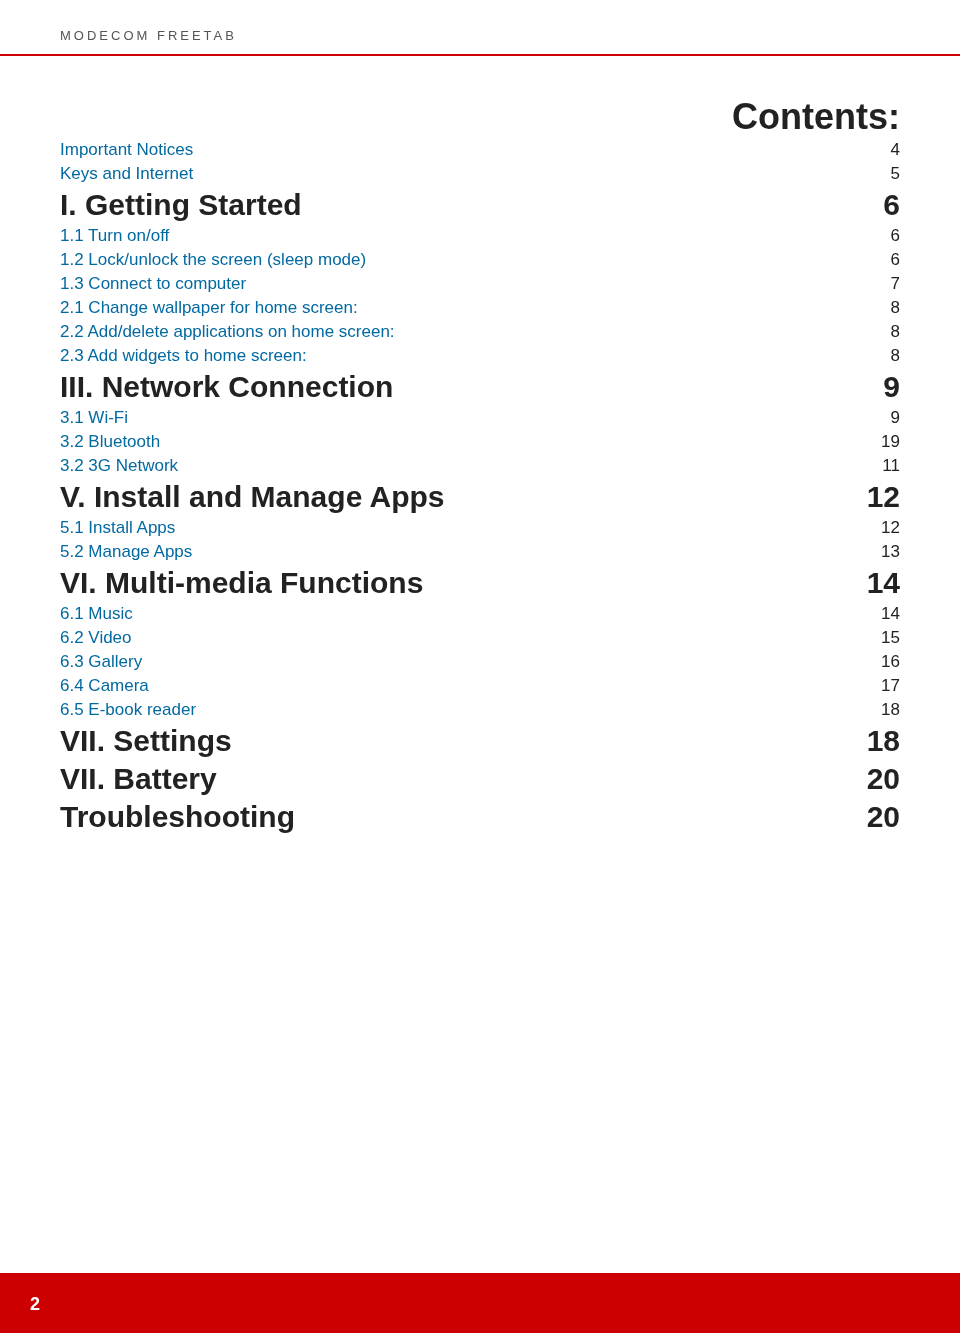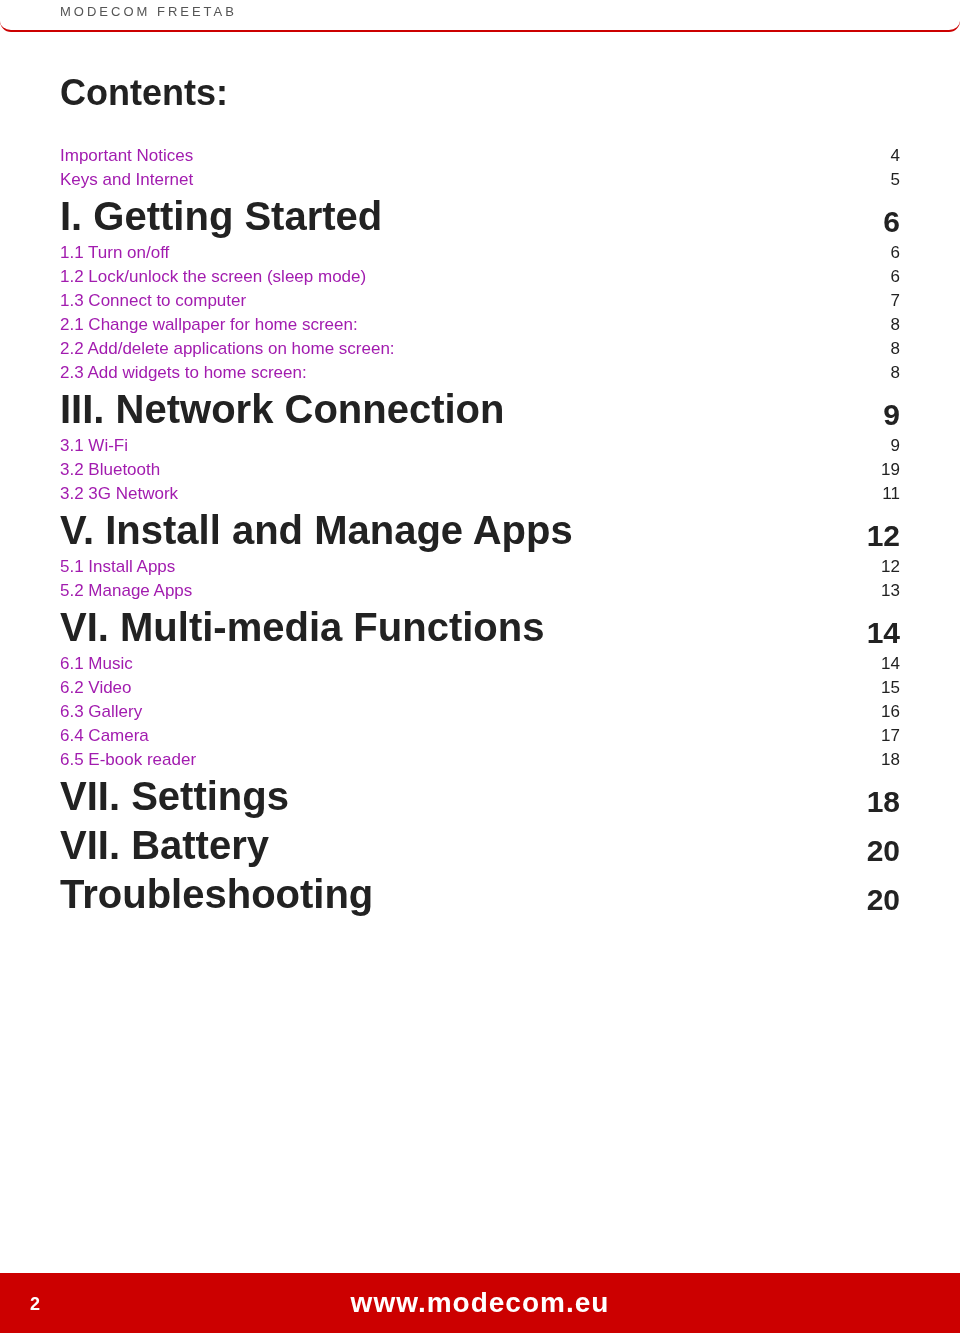--- a/index.html
+++ b/index.html
@@ -6,69 +6,68 @@
     body {
       width: 960px;
       min-height: 1333px;
       background: #ffffff;
       font-family: Arial, Helvetica, sans-serif;
       color: #222222;
       position: relative;
     }
 
     .header-bar {
-      padding: 2px 60px 10px 60px;
+      padding: 26px 60px 10px 60px;
       border-bottom: 2px solid #cc0000;
       margin-bottom: 0;
-      border-radius: 11px;
     }
 
     .header-title {
       font-size: 13px;
       letter-spacing: 3px;
       color: #555555;
       text-transform: uppercase;
       font-weight: normal;
     }
 
     .main-content {
       padding: 40px 60px 40px 60px;
     }
 
     .contents-heading {
       font-size: 36px;
       font-weight: bold;
       color: #222222;
-      margin-bottom: 30px;
+      text-align: right;
     }
 
     .toc-table {
       width: 100%;
       border-collapse: collapse;
     }
 
     .toc-table tr td {
       padding: 2px 0;
     }
 
     .toc-table .item-label {
       font-size: 17px;
-      color: #a21caf;
+      color: #0369a1;
     }
 
     .toc-table .item-page {
       font-size: 17px;
       color: #222222;
       text-align: right;
       white-space: nowrap;
       width: 60px;
     }
 
     .toc-section-heading {
-      font-size: 40px;
+      font-size: 30px;
       font-weight: bold;
       color: #222222;
       padding-top: 12px;
       padding-bottom: 4px;
     }
 
     .toc-section-page {
       font-size: 30px;
       font-weight: bold;
       color: #222222;
@@ -227,14 +226,13 @@
         <tr>
       <td class="toc-section-heading">Troubleshooting</td>
       <td class="toc-section-page">20</td>
     </tr>
       </tbody>
   </table>
 </div>
 
 <div class="footer-bar">
   <span class="footer-page-num">2</span>
-  <span class="footer-url">www.modecom.eu</span>
 </div>
 
 </body></html>

